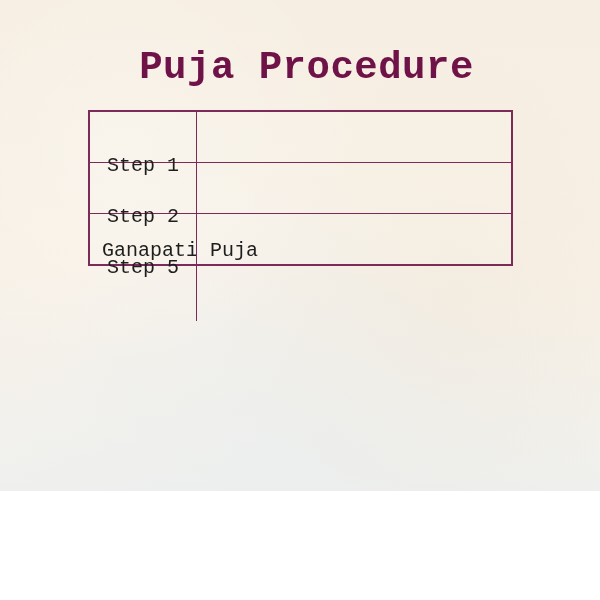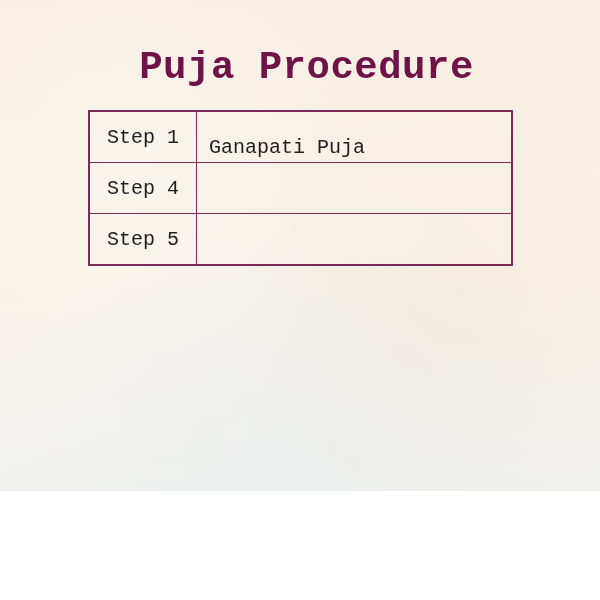--- a/index.html
+++ b/index.html
@@ -35,20 +35,21 @@
     left: 88px;
     top: 110px;
     width: 425px;
     box-sizing: border-box;
     border: 2px solid #7c2a5a;
     background: rgba(255, 252, 246, 0.12);
   }
   .steps-row {
     display: flex;
     height: 50px;
+    flex-direction: column;
   }
   .steps-row + .steps-row {
     border-top: 1.5px solid #7c2a5a;
   }
   .cell-step {
     box-sizing: border-box;
     width: 107px;
     flex: 0 0 107px;
     border-right: 1.5px solid #7c2a5a;
     display: flex;
@@ -78,21 +79,21 @@
   <div class="steps-table">
 
     <div class="steps-row">
       <div class="cell-step">Step 1</div>
       <div class="cell-name">Ganapati Puja</div>
     </div>
 
 
 
     <div class="steps-row">
-      <div class="cell-step">Step 4</div>
+      <div class="cell-step">Step 2</div>
     </div>
 
     <div class="steps-row">
       <div class="cell-step">Step 5</div>
     </div>
 
   </div>
 </div>
 
 </body></html>

